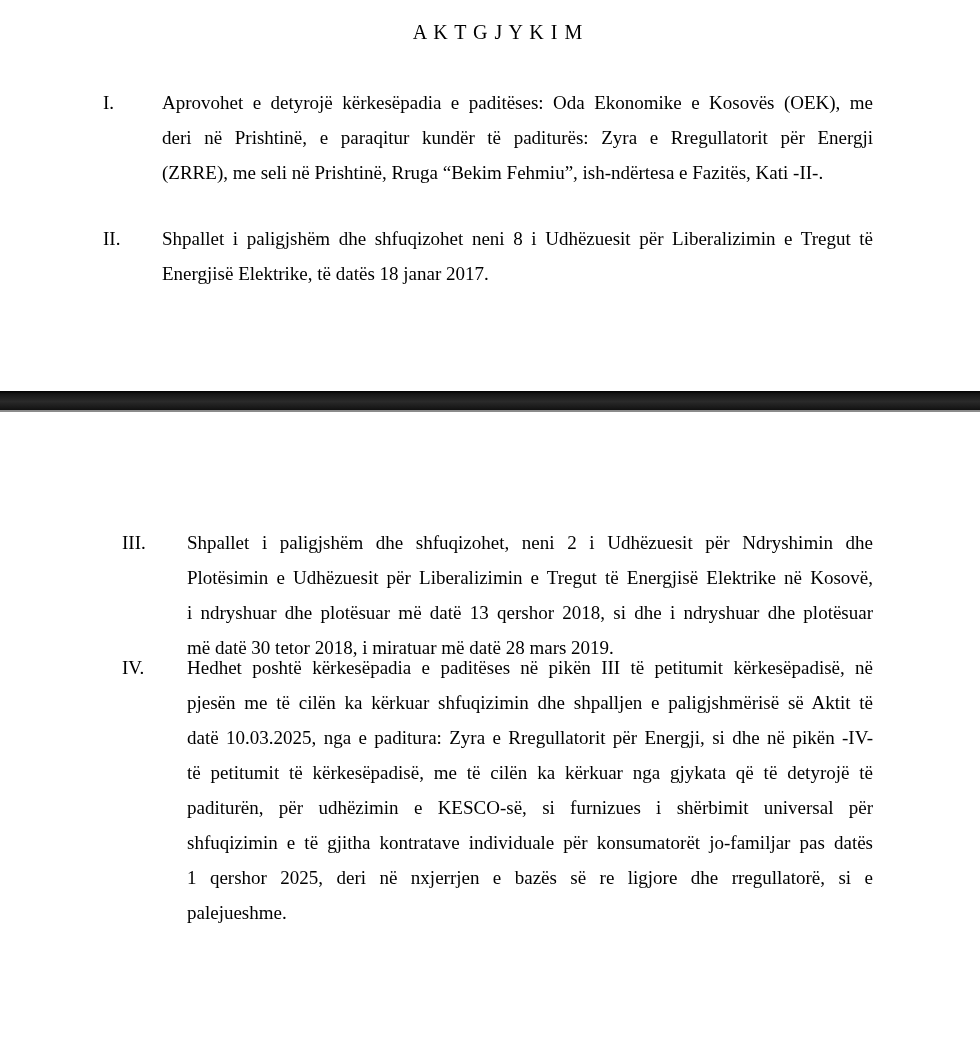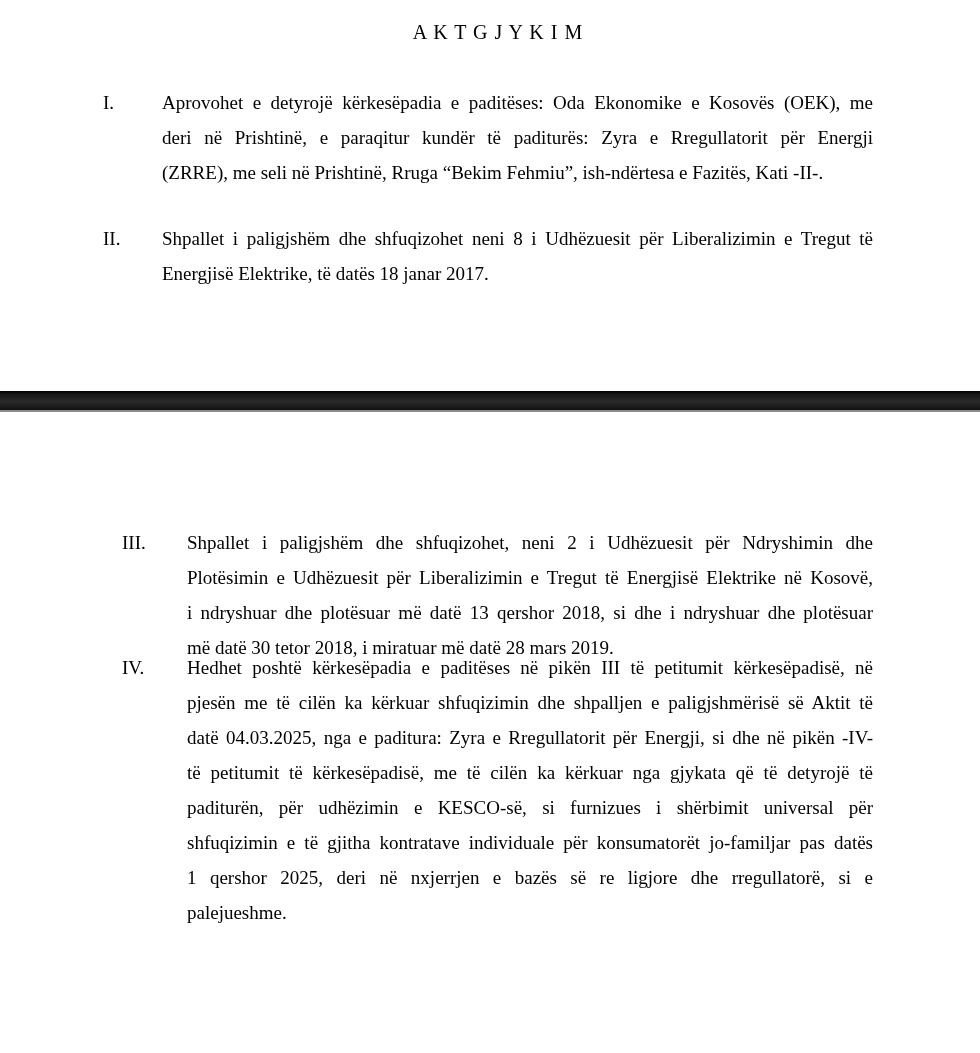--- a/index.html
+++ b/index.html
@@ -96,20 +96,20 @@
       <div class="line">i ndryshuar dhe plotësuar më datë 13 qershor 2018, si dhe i ndryshuar dhe plotësuar</div>
       <div class="line last">më datë 30 tetor 2018, i miratuar më datë 28 mars 2019.</div>
     </div>
 </div>
 
 <div class="item page2 item-iv">
   <div class="num">IV.</div>
   <div class="body">
       <div class="line">Hedhet poshtë kërkesëpadia e paditëses në pikën III të petitumit kërkesëpadisë,  në</div>
       <div class="line">pjesën me të cilën ka kërkuar shfuqizimin dhe shpalljen e paligjshmërisë së Aktit të</div>
-      <div class="line">datë 04.03.2025, nga e paditura: Zyra e Rregullatorit për Energji, si dhe në pikën -IV-</div>
+      <div class="line">datë 10.03.2025, nga e paditura: Zyra e Rregullatorit për Energji, si dhe në pikën -IV-</div>
       <div class="line">të petitumit të kërkesëpadisë, me të cilën ka kërkuar nga gjykata që të detyrojë të</div>
       <div class="line">paditurën, për udhëzimin e KESCO-së, si furnizues i shërbimit universal për</div>
       <div class="line">shfuqizimin e të gjitha kontratave individuale për konsumatorët jo-familjar pas datës</div>
       <div class="line">1 qershor 2025, deri në nxjerrjen e bazës së re ligjore dhe rregullatorë, si e</div>
       <div class="line last">palejueshme.</div>
     </div>
 </div>
 
 </body></html>

